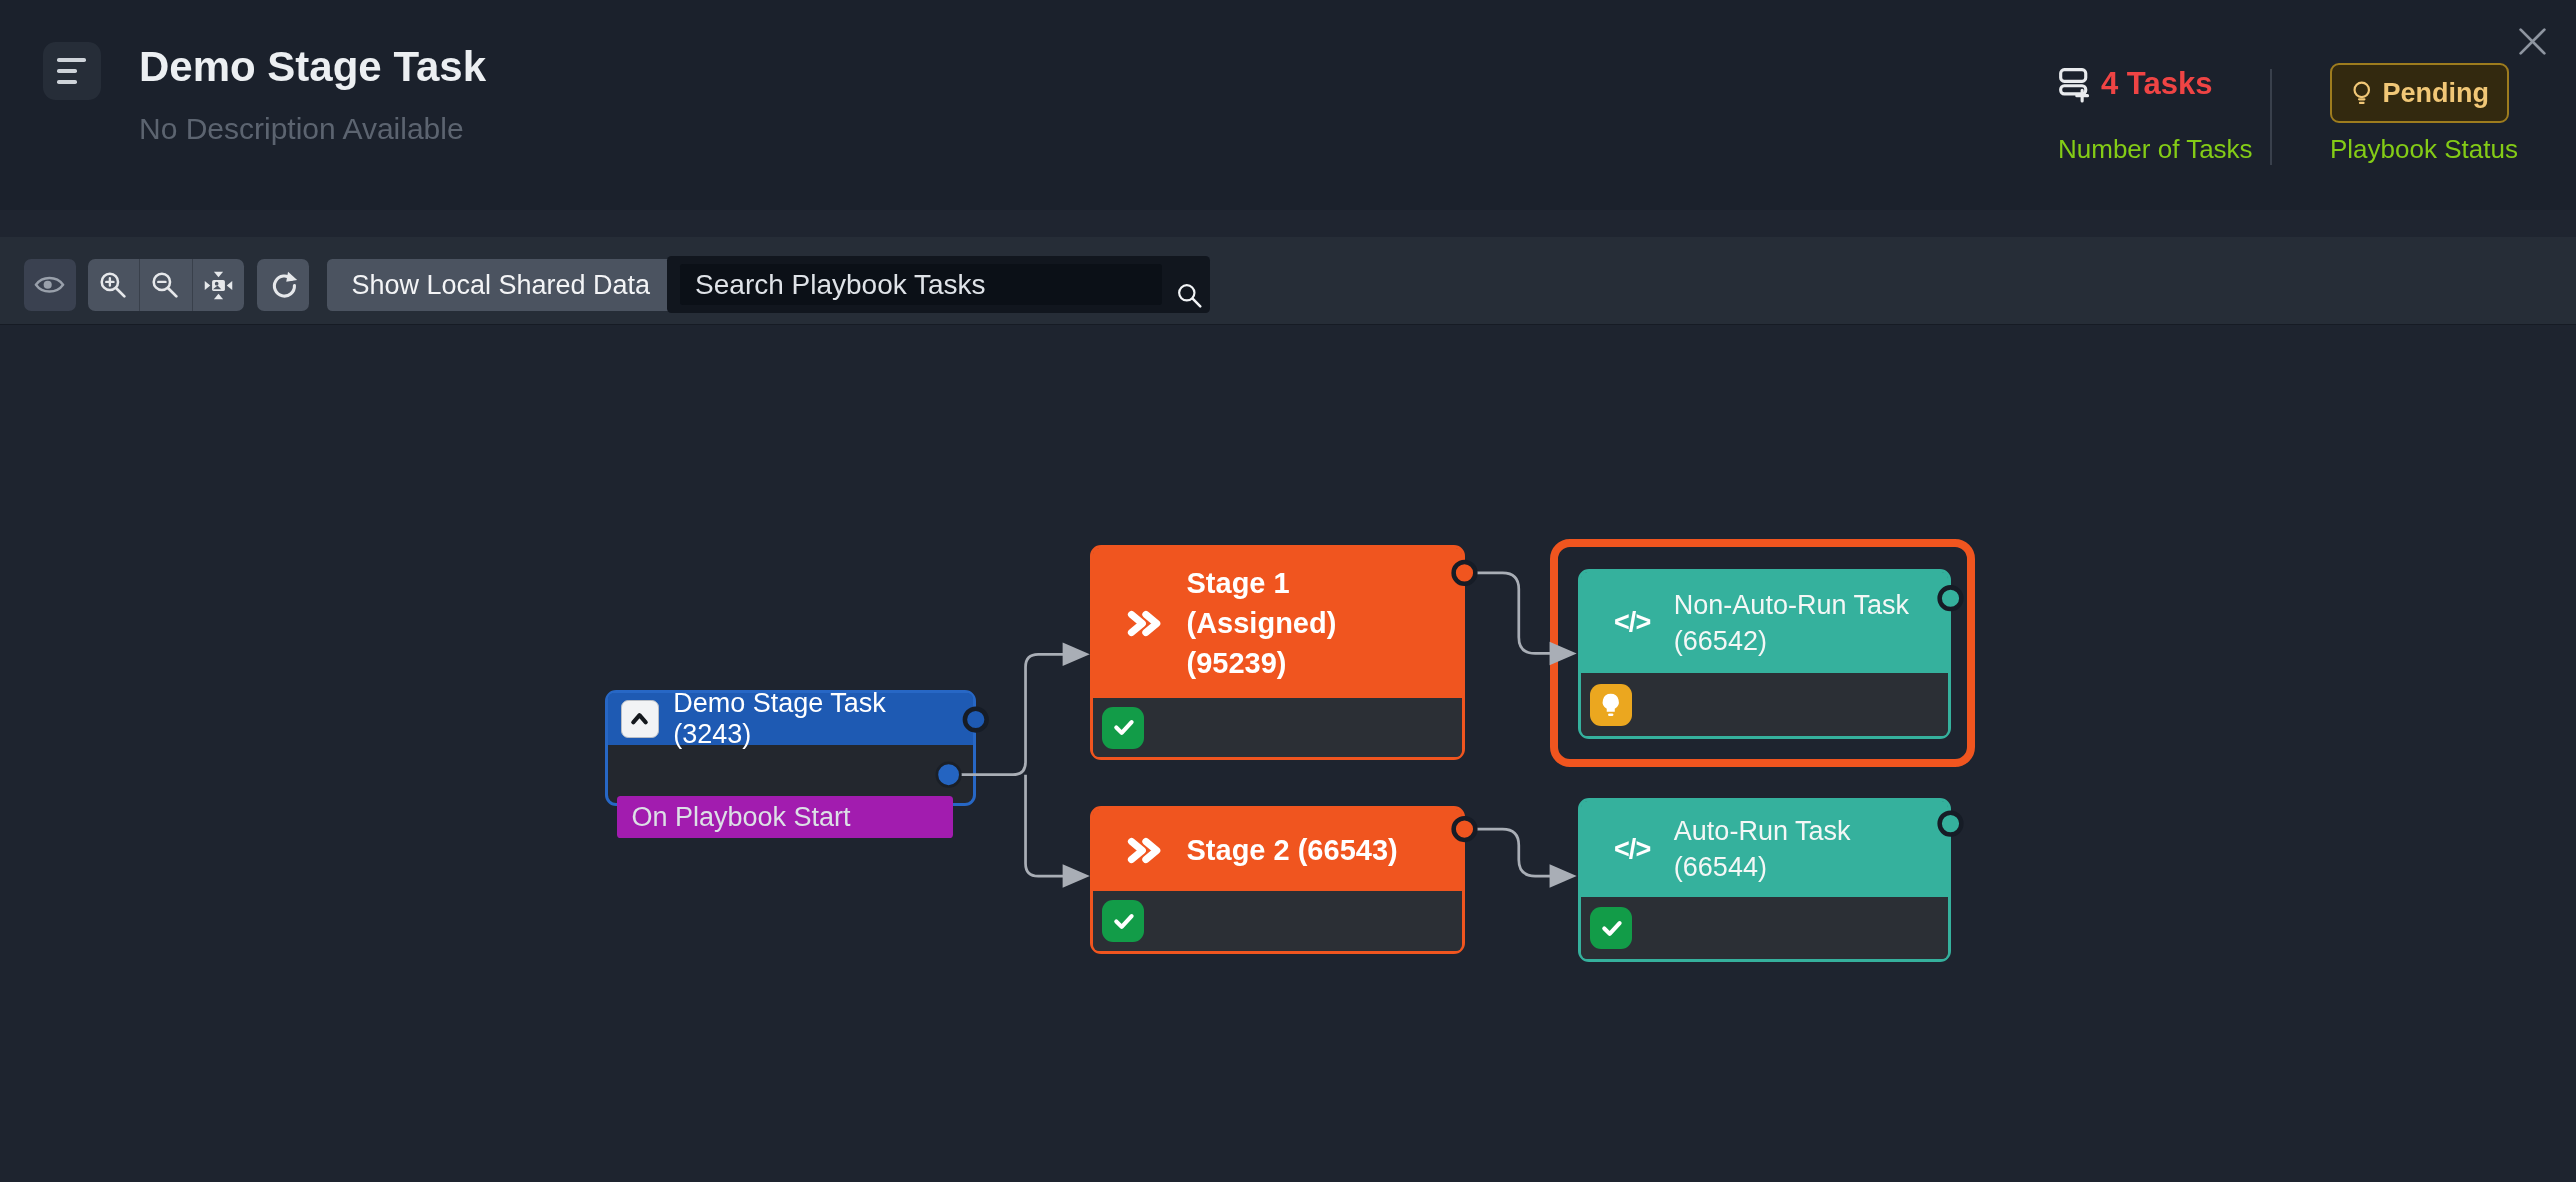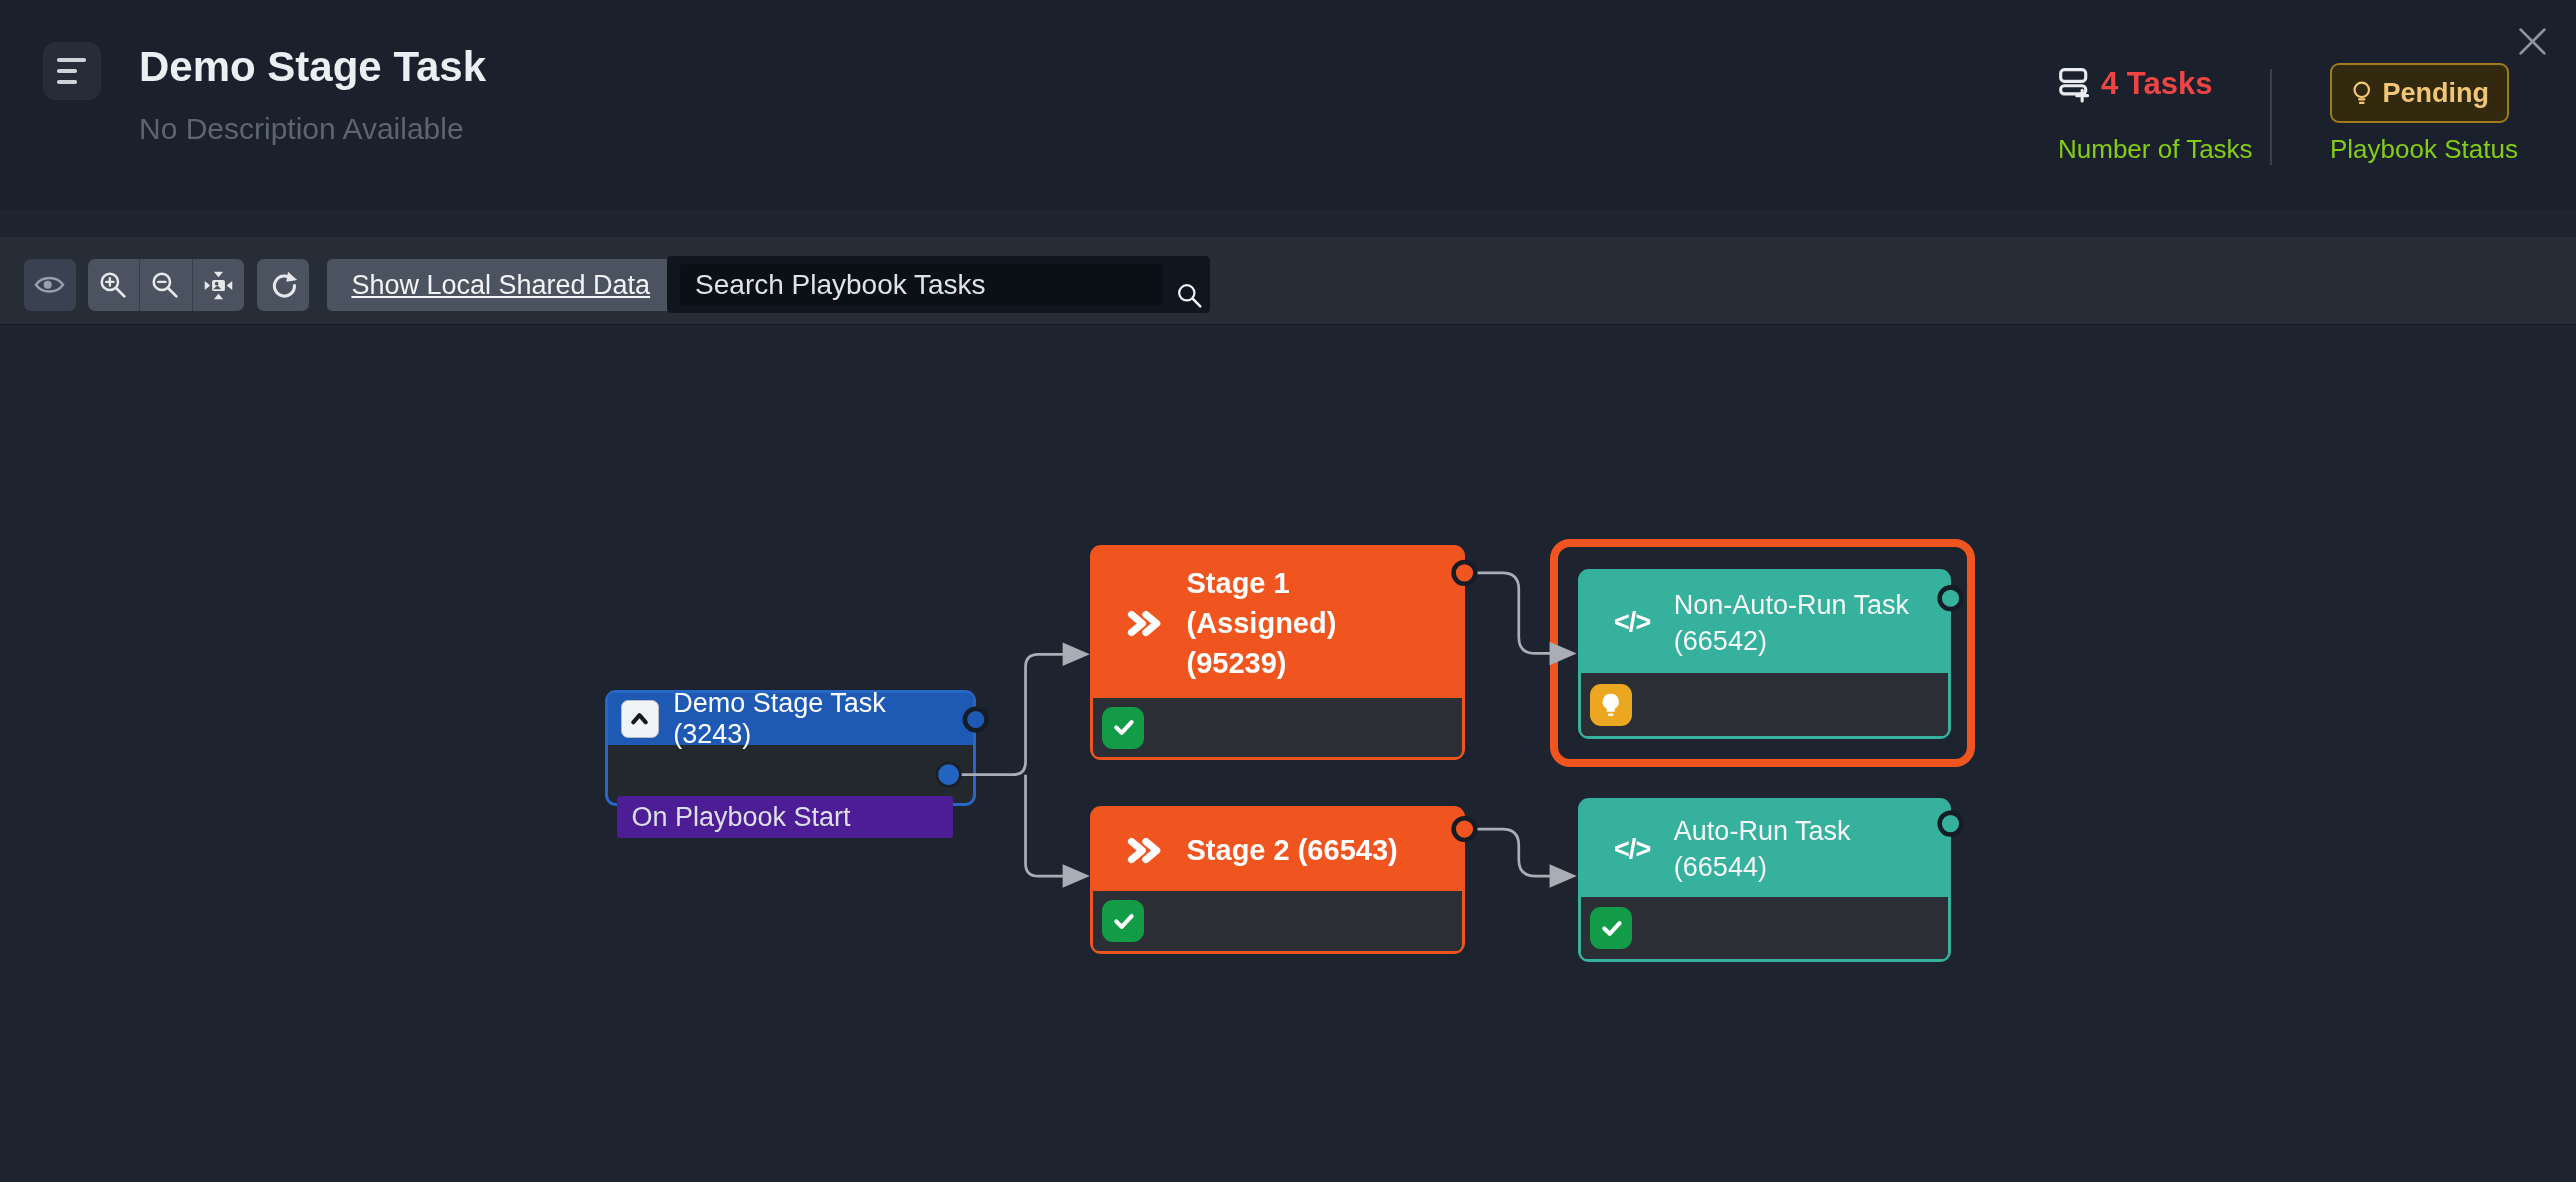--- a/index.html
+++ b/index.html
@@ -45,21 +45,21 @@
 
   
   .tool-btn { top:259px; height:52px; background:#4b5360; border-radius:7.2px;
     display:flex; align-items:center; justify-content:center; cursor:pointer; }
   .eye-btn { left:23.5px; width:52px; background:#3a4150; }
   .btn-group { left:88px; top:259px; width:156px; height:52px; background:#4b5360;
     border-radius:7.2px; display:flex; }
   .btn-group .cell { flex:1; display:flex; align-items:center; justify-content:center; cursor:pointer; }
   .btn-group .cell + .cell { border-left:1.8px solid #39404b; }
   .refresh-btn { left:257px; width:52px; }
-  .show-btn { left:327px; padding:0 24.4px; border-radius:5.4px; font-size:27px; color:#f3f4f6;text-decoration:underline; }
+  .show-btn { left:327px; padding:0 24.4px; border-radius:5.4px; font-size:27px; color:#f3f4f6; }
 
   .search-box { left:667px; top:256px; width:543px; height:57px; background:#11161e; border-radius:4.5px; }
   .search-input { position:absolute; left:12.7px; top:8.1px; width:482px; height:41px;
     background:#0b1017; border:none; outline:none; border-radius:2.7px; color:#22c55e;
     font-size:28px; font-family:"Liberation Sans", sans-serif; padding-left:15.4px; }
   .search-input::placeholder { color:#dfe3e8; opacity:1; }
   .search-mag { position:absolute; right:7.2px; bottom:4.5px; }
 
   
   .selection-ring { left:1550px; top:539px; width:425px; height:228px;
@@ -76,21 +76,21 @@
   .chip-amber { background:#eba71f; }
 
   .trigger-node { left:605px; top:690px; width:371px; height:116px;
     border:3.6px solid #2767c5; background:#23272e;gap:44px; }
   .trigger-node .node-head { height:52px; background:#1e5ab3; padding:0 12.7px; gap:14.5px;
     border-radius:5.4px 5.4px 0 0; font-size:27px; }
   .trigger-ic { width:38px; height:38px; background:#f2f3f5; border:1.8px solid #b9bec6;
     border-radius:7.2px; display:flex; align-items:center; justify-content:center; flex:none; }
   .trigger-sub { flex:1; position:relative; }
   .trigger-field { position:absolute; left:9px; right:20px; top:7.2px; height:42px;
-    background:#4c1d95; border-radius:3.6px; display:flex; align-items:center;
+    background:#a21caf; border-radius:3.6px; display:flex; align-items:center;
     padding-left:14.5px; font-size:27px; color:#dce0e6; }
 
   .stage-node { border:3.6px solid #f0551f; background:#404040; }
   .stage-node .node-head { background:#f0551f; padding-left:34px; gap:23.5px; }
   .stage-title { font-size:29px; font-weight:700; line-height:40px; }
   .stage1 { left:1090px; top:545px; width:375px; height:215px; }
   .stage1 .node-head { height:150px; border-radius:6.3px 6.3px 0 0; }
   .stage2 { left:1090px; top:806px; width:375px; height:148px; }
   .stage2 .node-head { height:82px; border-radius:6.3px 6.3px 0 0; }
 

